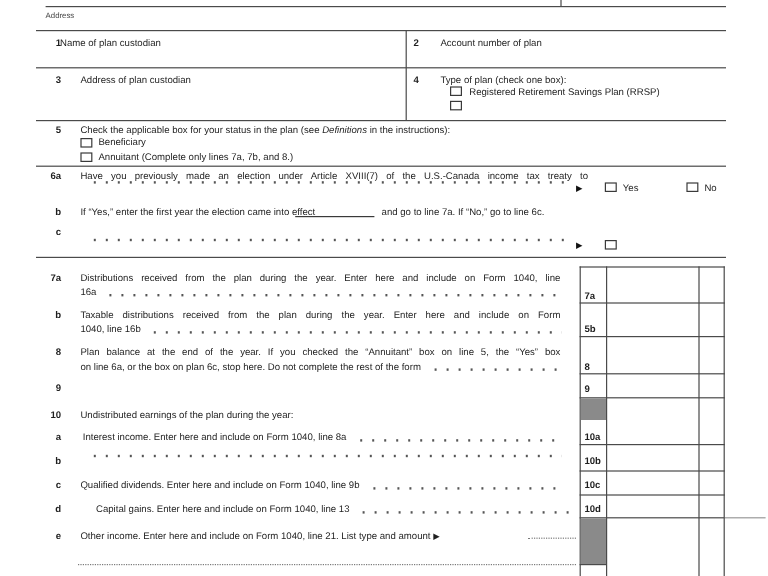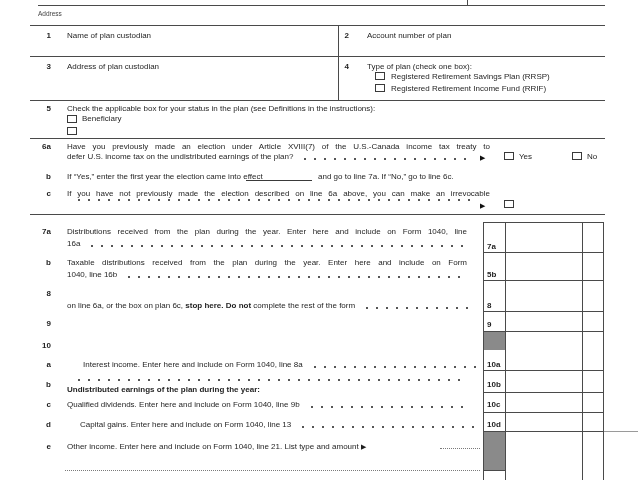--- a/index.html
+++ b/index.html
@@ -22,80 +22,78 @@
   .leader{flex:1 1 auto;height:2px;margin:0 3px 2px 7px;
     background-image:radial-gradient(circle,#555 0.9px,transparent 1.15px);
     background-size:10px 2px;background-repeat:repeat-x;background-position:left bottom;}
   .arrow{position:absolute;font-size:7px;color:#111;}
   .gray{position:absolute;background:#8a8a8a;}
   .blank-solid{position:absolute;border-bottom:1px solid #3a3a3a;}
   .blank-dotted{position:absolute;border-bottom:1px dotted #7a7a7a;}
   .boxnum{position:absolute;left:487px;font-weight:bold;white-space:nowrap;}
   .amtcell{position:absolute;background:transparent;}
   .small{font-size:6.5px;color:#444;}
-  .bold{font-weight:bold;margin-top:44px;}
-  .it{}
+  .bold{font-weight:normal;}
+  .it{font-style:italic;}
 </style>
 </head>
 <body>
 
 <div id="canvas">
 
   <div class="vline" style="left:467px;top:0;height:5px"></div>
   <div class="hline" style="left:38px;top:5px;width:567px"></div>
   <div class="t small" style="left:38px;top:8px">Address</div>
   <div class="hline" style="left:30px;top:25px;width:575px"></div>
 
   <div class="hline" style="left:30px;top:56px;width:575px"></div>
   <div class="hline" style="left:30px;top:100px;width:575px"></div>
   <div class="vline" style="left:338px;top:25px;height:75px"></div>
 
   <div class="inum" style="top:30px">1</div>
-  <div class="t" style="left:67px;top:30px">Name of plan custodian</div>
+  <div class="t" style="left:50px;top:30px">Name of plan custodian</div>
   <div class="amtcell" style="left:35px;top:40px;width:300px;height:15px"></div>
   <div class="inum2" style="top:30px">2</div>
   <div class="t" style="left:367px;top:30px">Account number of plan</div>
   <div class="amtcell" style="left:345px;top:40px;width:255px;height:15px"></div>
 
   <div class="inum" style="top:61px">3</div>
   <div class="t" style="left:67px;top:61px">Address of plan custodian</div>
   <div class="amtcell" style="left:35px;top:72px;width:300px;height:26px"></div>
   <div class="inum2" style="top:61px">4</div>
   <div class="t" style="left:367px;top:61px">Type of plan (check one box):</div>
   <span class="cb" style="left:375px;top:72px"></span>
   <div class="t" style="left:391px;top:71px">Registered Retirement Savings Plan (RRSP)</div>
   <span class="cb" style="left:375px;top:84px"></span>
-  <div class="t" style="left:391px;top:83px">Registered Retirement Income Fund (RRIF)</div>
 
   <div class="inum" style="top:103px">5</div>
   <div class="t" style="left:67px;top:103px"><span>Check the applicable box for your status in the plan (see </span><span class="it">Definitions</span><span> in the instructions):</span></div>
   <span class="cb" style="left:67px;top:115px"></span>
   <div class="t" style="left:82px;top:113px">Beneficiary</div>
   <span class="cb" style="left:67px;top:127px"></span>
+  <div class="t" style="left:82px;top:125px">Annuitant (Complete only lines 7a, 7b, and 8.)</div>
   <div class="hline" style="left:30px;top:138px;width:575px"></div>
 
   <div class="inum" style="top:141px">6a</div>
   <div class="wrap just" style="left:67px;top:141px;width:423px">Have you previously made an election under Article XVIII(7) of the U.S.-Canada income tax treaty to</div>
   <div class="flexline" style="left:67px;top:151px;width:410px">
-    <span>defer U.S. income tax on the undistributed earnings of the plan?</span>
     <span class="leader"></span>
   </div>
   <div class="arrow" style="left:480px;top:152px">▶</div>
   <span class="cb" style="left:504px;top:152px"></span>
   <div class="t" style="left:519px;top:151px" style2="">Yes</div>
   <span class="cb" style="left:572px;top:152px"></span>
   <div class="t" style="left:587px;top:151px">No</div>
 
   <div class="inum" style="top:171px">b</div>
   <div class="t" style="left:67px;top:171px">If “Yes,” enter the first year the election came into effect</div>
   <div class="blank-solid" style="left:246px;top:172px;width:66px;height:8px"></div>
   <div class="t" style="left:318px;top:171px">and go to line 7a. If “No,” go to line 6c.</div>
 
   <div class="inum" style="top:188px">c</div>
-  <div class="wrap just" style="left:67px;top:188px;width:423px">If you have not previously made the election described on line 6a above, you can make an irrevocable</div>
   <div class="flexline" style="left:67px;top:199px;width:410px">
     <span class="leader"></span>
   </div>
   <div class="arrow" style="left:480px;top:200px">▶</div>
   <span class="cb" style="left:504px;top:200px"></span>
 
   <div class="hline" style="left:30px;top:214px;width:575px"></div>
 
   <div class="vline" style="left:483px;top:222px;height:258px"></div>
   <div class="vline" style="left:505px;top:222px;height:258px"></div>
@@ -142,32 +140,33 @@
   </div>
 
   <div class="inum" style="top:257px">b</div>
   <div class="wrap just" style="left:67px;top:257px;width:400px">Taxable distributions received from the plan during the year. Enter here and include on Form</div>
   <div class="flexline" style="left:67px;top:269px;width:404px">
     <span>1040, line 16b</span>
     <span class="leader"></span>
   </div>
 
   <div class="inum" style="top:288px">8</div>
+  <div class="wrap just" style="left:67px;top:288px;width:400px">Plan balance at the end of the year. If you checked the “Annuitant” box on line 5, the “Yes” box</div>
   <div class="flexline" style="left:67px;top:300px;width:404px">
     <span><span>on line 6a, or the box on plan 6c, </span><span class="bold">stop here. Do not</span><span> complete the rest of the form</span></span>
     <span class="leader"></span>
   </div>
 
   <div class="inum" style="top:318px">9</div>
 
   <div class="inum" style="top:340px">10</div>
   <div class="t bold" style="left:67px;top:340px">Undistributed earnings of the plan during the year:</div>
 
   <div class="inum" style="top:359px">a</div>
-  <div class="flexline" style="left:83px;top:359px;width:404px">
+  <div class="flexline" style="left:69px;top:359px;width:404px">
     <span>Interest income. Enter here and include on Form 1040, line 8a</span>
     <span class="leader"></span>
   </div>
 
   <div class="inum" style="top:379px">b</div>
   <div class="flexline" style="left:67px;top:379px;width:404px">
     <span class="leader"></span>
   </div>
 
   <div class="inum" style="top:399px">c</div>

